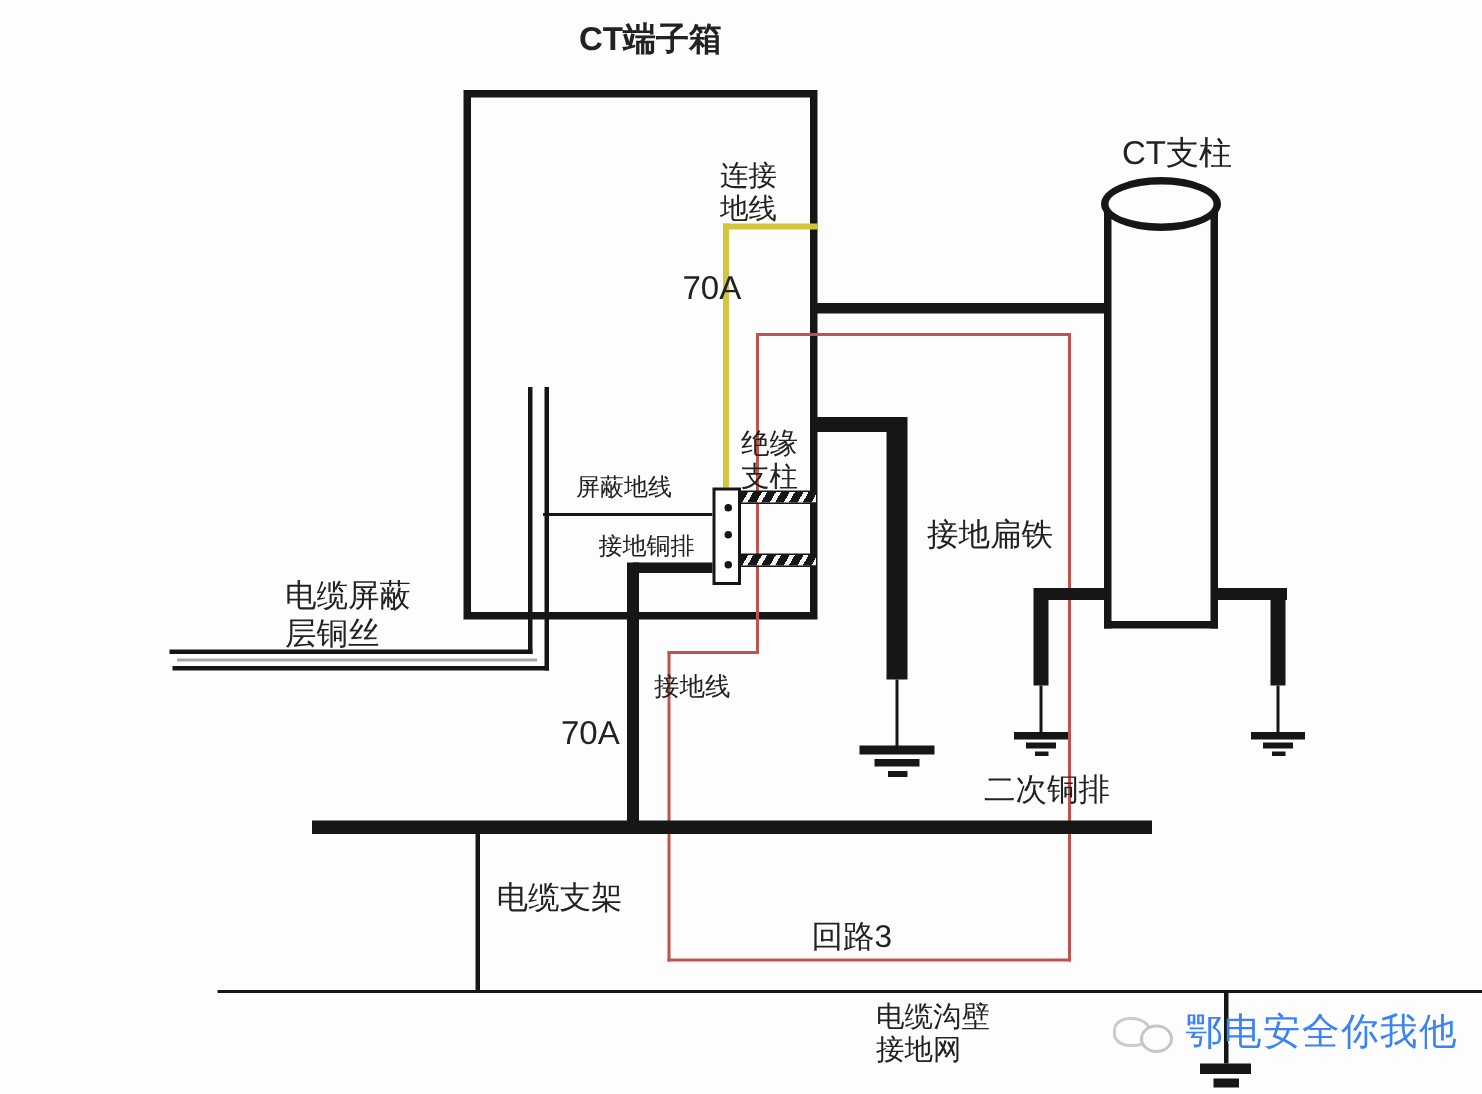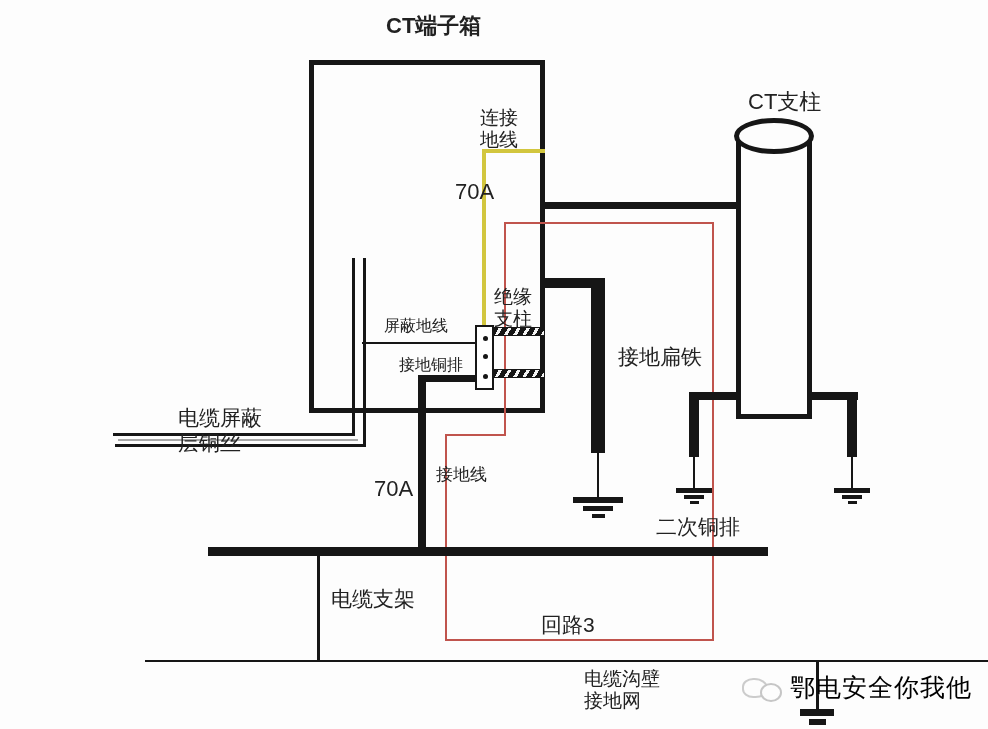--- a/index.html
+++ b/index.html
@@ -38,21 +38,21 @@
   }
   .tdot{position:absolute;width:5px;height:5px;border-radius:50%;background:#161616;}
   .hatch{
     position:absolute;height:9px;z-index:4;
     background:repeating-linear-gradient(120deg,#161616 0px,#161616 5px,#f4f4f4 5px,#f4f4f4 8px);
     border-top:1px solid #161616;border-bottom:1px solid #161616;box-sizing:border-box;
   }
   .gnd-bar{position:absolute;background:#161616;}
   .wm-text{
     position:absolute;left:790px;top:671px;font-size:25px;letter-spacing:1px;
-    color:#000000;text-shadow:1px 1px 0 #ffffff;z-index:10;white-space:nowrap;
+    color:#3b82f6;text-shadow:1px 1px 0 #ffffff;z-index:10;white-space:nowrap;
   }
   .wm-c1{position:absolute;left:742px;top:678px;width:26px;height:20px;border:2px solid #cccccc;
     border-radius:50% 60% 55% 50%;box-sizing:border-box;z-index:10;}
   .wm-c2{position:absolute;left:760px;top:683px;width:22px;height:19px;border:2px solid #c6c6c6;
     border-radius:50%;background:#fdfdfd;box-sizing:border-box;z-index:11;}
 </style>
 </head>
 <body>
 
 <div id="stage">
@@ -96,25 +96,25 @@
 
   <div class="ln" style="left:422px;top:375px;width:55px;height:7px;"></div>
   <div class="ln" style="left:418px;top:375px;width:8px;height:177px;"></div>
   <div class="lbl f16" style="left:399px;top:356px;">接地铜排</div>
 
   <div class="ln" style="left:352px;top:258px;width:3px;height:178px;"></div>
   <div class="ln" style="left:363px;top:258px;width:3px;height:189px;"></div>
   <div class="ln" style="left:113px;top:433px;width:242px;height:3px;"></div>
   <div class="gray" style="left:118px;top:439px;width:240px;height:2px;"></div>
   <div class="ln" style="left:115px;top:444px;width:251px;height:3px;"></div>
-  <div class="lbl f21 ml" style="left:178px;top:386px;width:106px;margin-top:20px;">电缆屏蔽
+  <div class="lbl f21 ml" style="left:190px;top:386px;width:106px;">电缆屏蔽
 层铜丝</div>
 
   <div class="lbl f22" style="left:374px;top:476px;">70A</div>
-  <div class="lbl f17" style="left:436px;top:465px;">接地线</div>
+  <div class="lbl f17" style="left:436px;top:448px;">接地线</div>
 
   <div class="ln" style="left:543px;top:278px;width:57px;height:10px;"></div>
   <div class="ln" style="left:591px;top:278px;width:14px;height:175px;"></div>
   <div class="ln" style="left:597px;top:453px;width:2px;height:45px;"></div>
   <div class="gnd-bar" style="left:573px;top:497px;width:50px;height:6px;"></div>
   <div class="gnd-bar" style="left:583px;top:506px;width:30px;height:5px;"></div>
   <div class="gnd-bar" style="left:592px;top:514px;width:13px;height:4px;"></div>
   <div class="lbl f21" style="left:618px;top:345px;">接地扁铁</div>
 
   <div class="ln" style="left:692px;top:392px;width:46px;height:8px;z-index:3;"></div>

